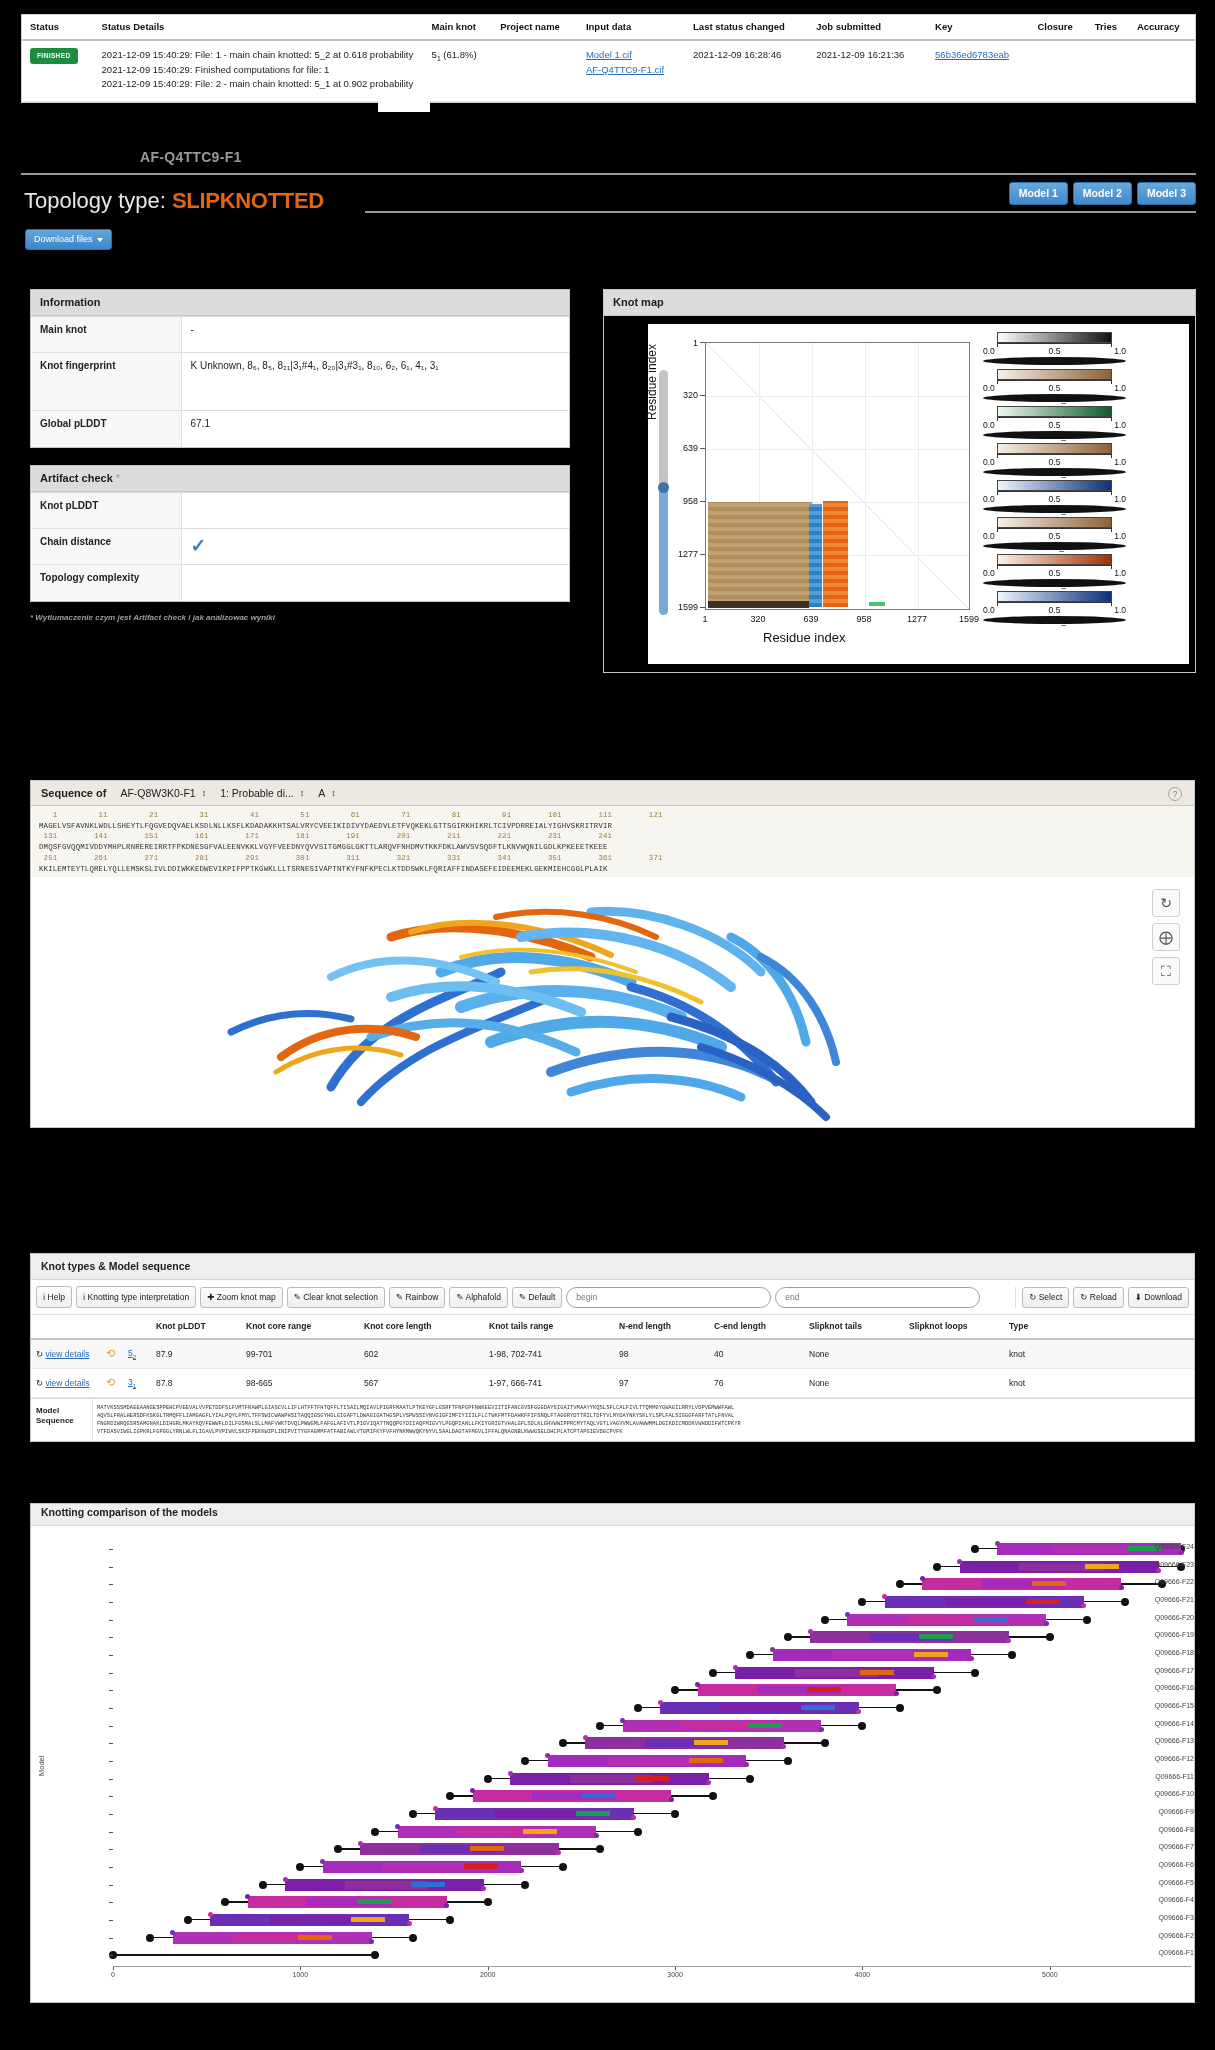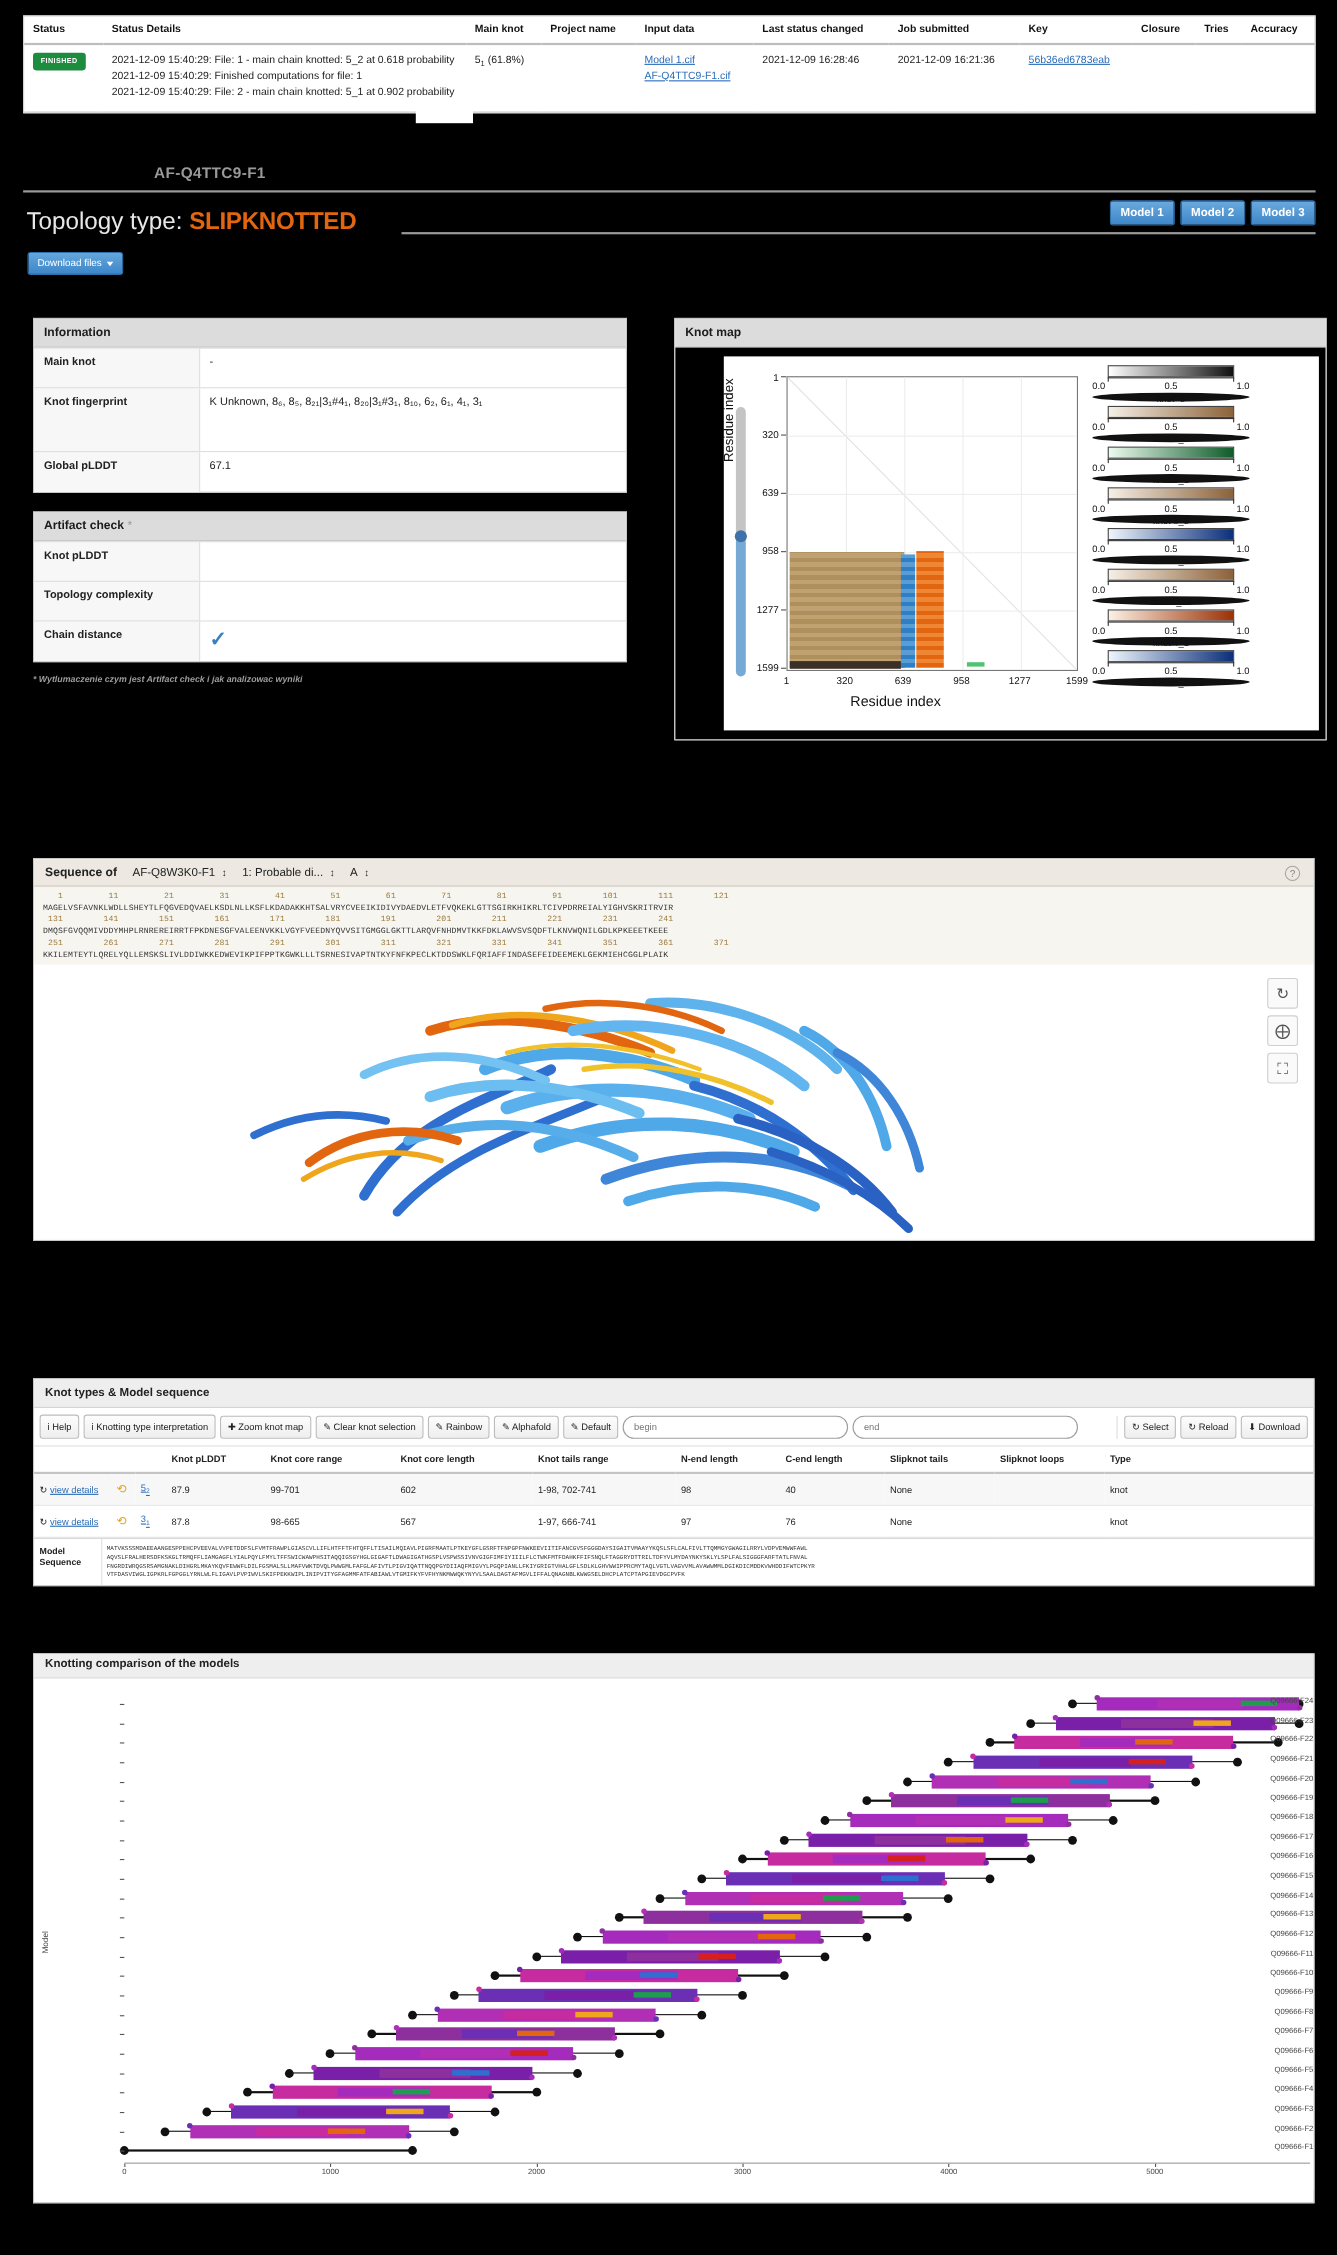--- a/index.html
+++ b/index.html
@@ -58,21 +58,21 @@
   table.kv { width:100%; border-collapse:collapse; font-size:10px; }
   table.kv td { border-top:1px solid #dedede; padding:7px 9px; vertical-align:top; }
   table.kv td.k { width:150px; font-weight:bold; background:#f7f7f7; border-right:1px solid #dedede; white-space:nowrap; }
   .row-tall td { height:58px; }
   .row-mid td { height:36px; }
   sub { font-size:.72em; }
   .checkmark { color:#3c7fc0; font-size:19px; line-height:1; font-weight:bold; }
   .footnote { position:absolute; left:30px; top:613px; font-size:8px; font-style:italic; font-weight:bold; color:#9d9d9d; }
 
   
-  #knotmap-panel { position:absolute; left:603px; top:289px; width:593px;margin-left:10px; }
+  #knotmap-panel { position:absolute; left:603px; top:289px; width:593px; }
   .km-body { background:#000; padding:8px 6px 8px 6px; }
   .km-inner { background:#fff; position:relative; height:340px; margin-left:38px; }
   .slider { position:absolute; left:11px; top:46px; width:9px; height:245px; }
   .slider .track-top { position:absolute; left:0; top:0; width:9px; height:118px; background:#c4c4c4; border-radius:5px; }
   .slider .track-bot { position:absolute; left:0; top:118px; width:9px; height:127px; background:#76a9d4; border-radius:5px; }
   .slider .knob { position:absolute; left:-1px; top:112px; width:11px; height:11px; border-radius:50%; background:#3d73a8; }
   .km-plot { position:absolute; left:57px; top:18px; width:265px; height:268px; border:1px solid #767676; background:#fff; }
   .km-plot .diag { position:absolute; left:0; top:0; width:100%; height:100%; }
   .km-plot .gridv, .km-plot .gridh { position:absolute; background:#ededed; }
   .km-plot .gridv { width:1px; height:100%; top:0; }
@@ -236,26 +236,26 @@
       <span>Artifact check</span>
       <span class="ast">*</span>
     </div>
     <table class="kv">
       <tbody>
           <tr class="row-mid">
         <td class="k">Knot pLDDT</td>
         <td></td>
       </tr>
       <tr class="row-mid">
+        <td class="k">Chain distance</td>
+        <td><span class="checkmark">✓</span></td>
+      </tr>
+      <tr class="row-mid">
         <td class="k">Topology complexity</td>
         <td></td>
-      </tr>
-      <tr class="row-mid">
-        <td class="k">Chain distance</td>
-        <td><span class="checkmark">✓</span></td>
       </tr>
     </tbody>
       </table>
   </div>
   <div class="footnote">* Wytlumaczenie czym jest Artifact check i jak analizowac wyniki</div>
 
   <div class="panel" id="knotmap-panel">
     <div class="panel-head">Knot map</div>
     <div class="km-body">
       <div class="km-inner">

